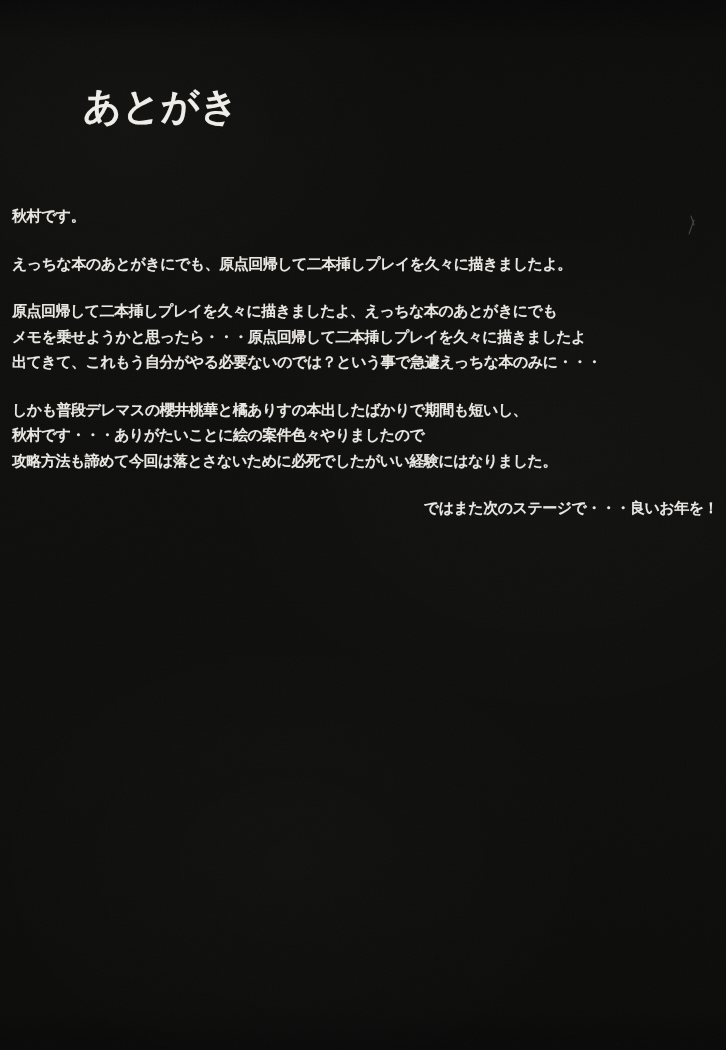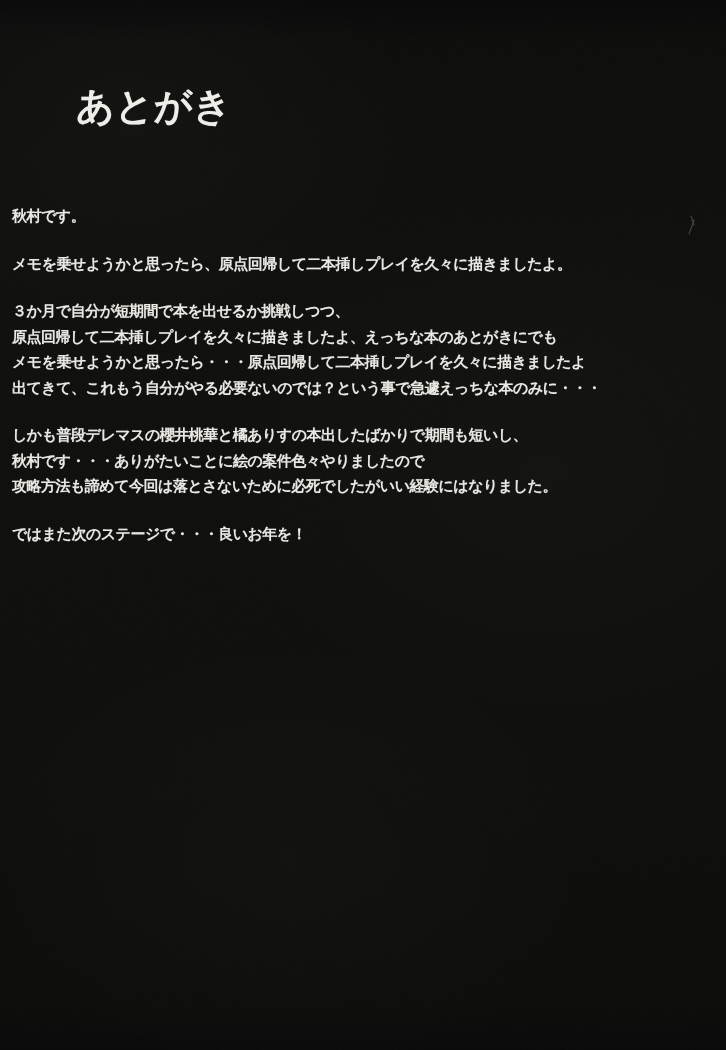--- a/index.html
+++ b/index.html
@@ -28,21 +28,21 @@
     pointer-events: none;
   }
   .noise {
     position: absolute;
     inset: 0;
     opacity: 0.55;
     pointer-events: none;
   }
   .title {
     position: absolute;
-    left: 76px;
+    left: 83px;
     top: 82px;
     margin: 0;
     font-family: "Liberation Serif", "DejaVu Serif", serif;
     font-weight: 700;
     font-size: 38px;
     line-height: 1.3;
     letter-spacing: 0px;
     color: #efede8;
     text-shadow: 0 0 1px rgba(230,230,225,0.35);
   }
@@ -54,21 +54,21 @@
     color: #e9e7e2;
     font-size: 15px;
     font-weight: 700;
     line-height: 25.5px;
     letter-spacing: -0.5px;
     text-shadow: 0 0 1px rgba(225,225,220,0.3);
   }
   .para {
     margin: 0 0 22px 0;
   }
-  .para:last-child { margin-bottom: 0; }
+  .para:last-child { margin-bottom: 0; text-align: right; }
   .line {
     white-space: nowrap;
   }
   .dust-speck {
     position: absolute;
     left: 687px;
     top: 215px;
     width: 12px;
     height: 22px;
     pointer-events: none;
@@ -85,25 +85,24 @@
   <h1 class="title">あとがき</h1>
 
   <div class="body-text">
 
     <div class="para">
       <div class="line">秋村です。</div>
     </div>
 
 
     <div class="para">
-      <div class="line">メモを乗せようかと思ったら、原点回帰して二本挿しプレイを久々に描きましたよ。</div>
+      <div class="line">えっちな本のあとがきにでも、原点回帰して二本挿しプレイを久々に描きましたよ。</div>
     </div>
 
     <div class="para">
-      <div class="line">３か月で自分が短期間で本を出せるか挑戦しつつ、</div>
       <div class="line">原点回帰して二本挿しプレイを久々に描きましたよ、えっちな本のあとがきにでも</div>
       <div class="line">メモを乗せようかと思ったら・・・原点回帰して二本挿しプレイを久々に描きましたよ</div>
       <div class="line">出てきて、これもう自分がやる必要ないのでは？という事で急遽えっちな本のみに・・・</div>
     </div>
 
     <div class="para">
       <div class="line">しかも普段デレマスの櫻井桃華と橘ありすの本出したばかりで期間も短いし、</div>
       <div class="line">秋村です・・・ありがたいことに絵の案件色々やりましたので</div>
       <div class="line">攻略方法も諦めて今回は落とさないために必死でしたがいい経験にはなりました。</div>
     </div>

